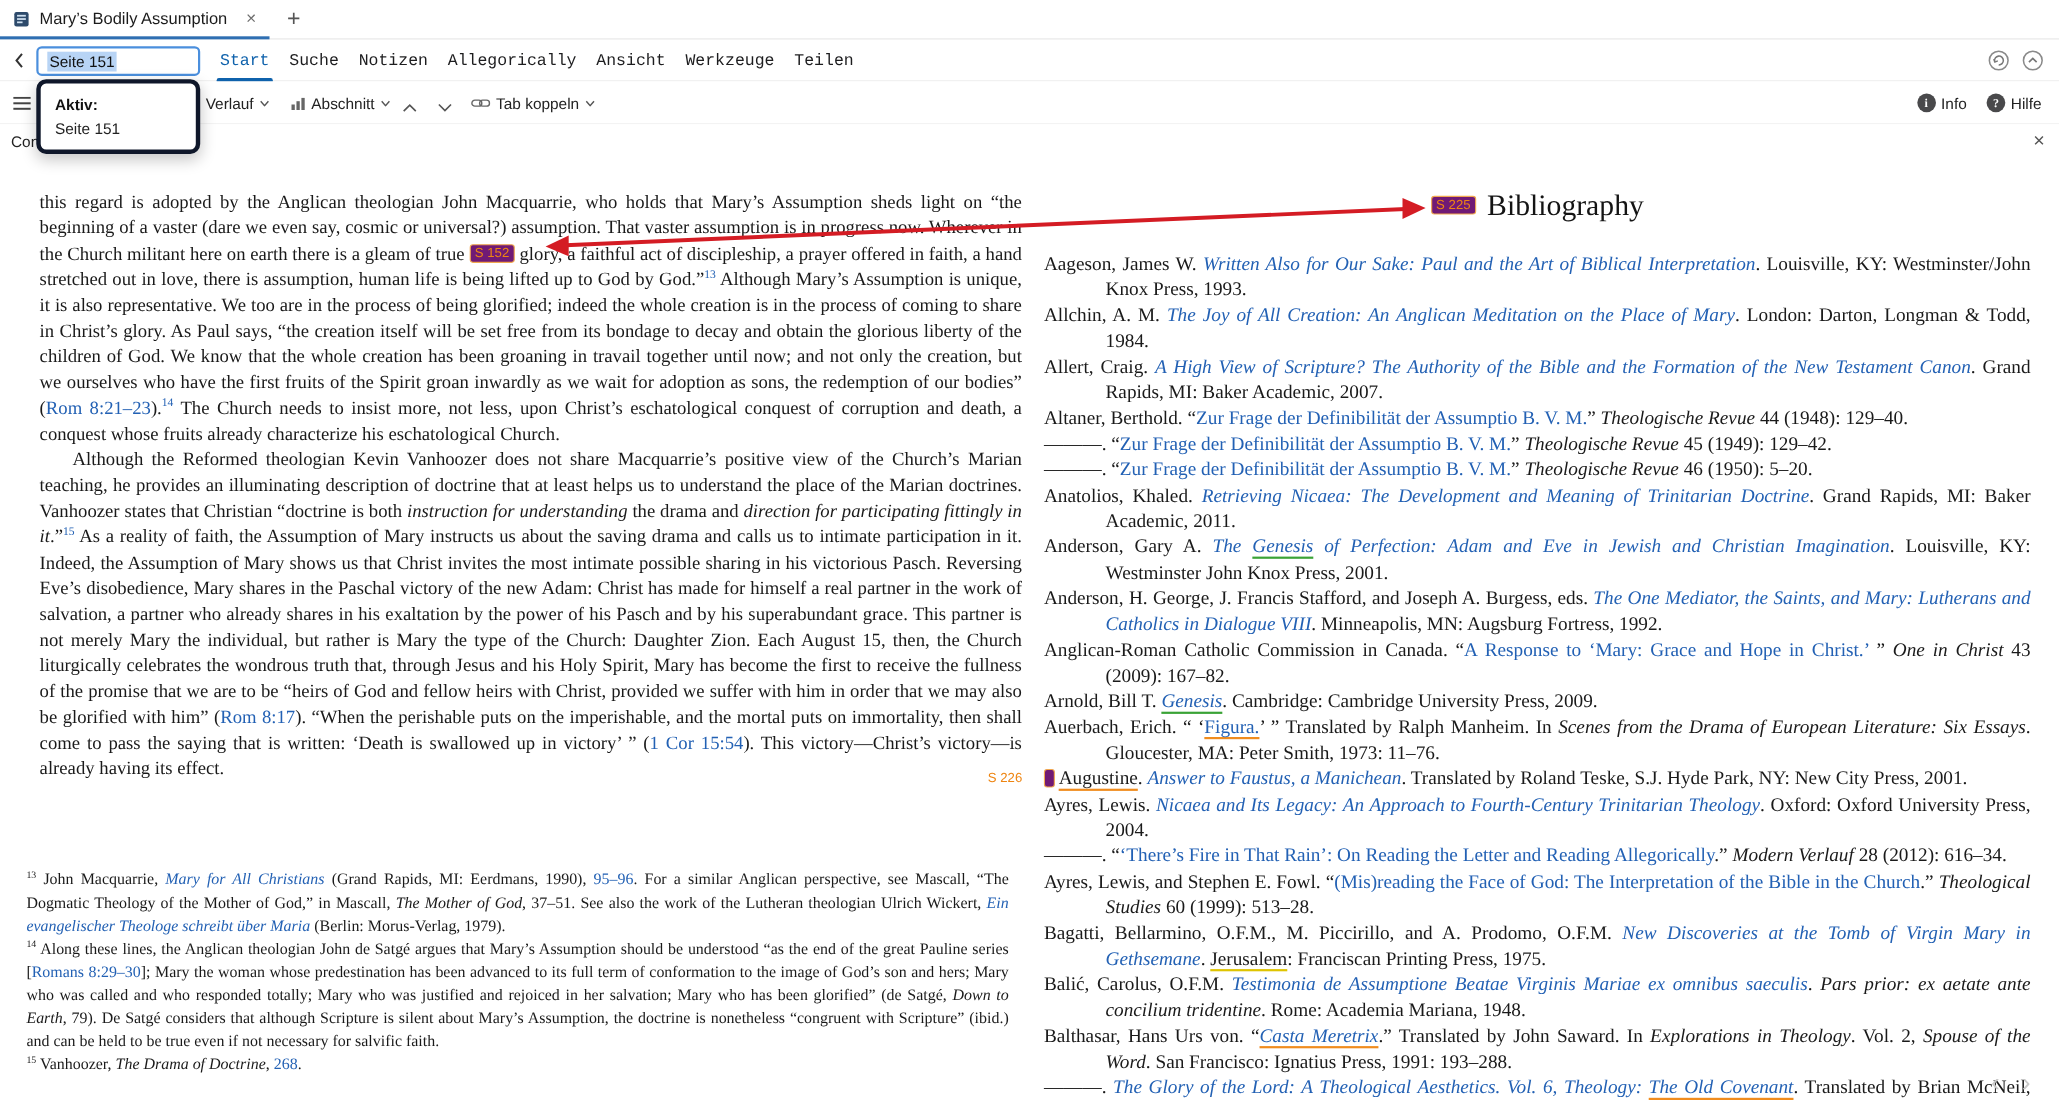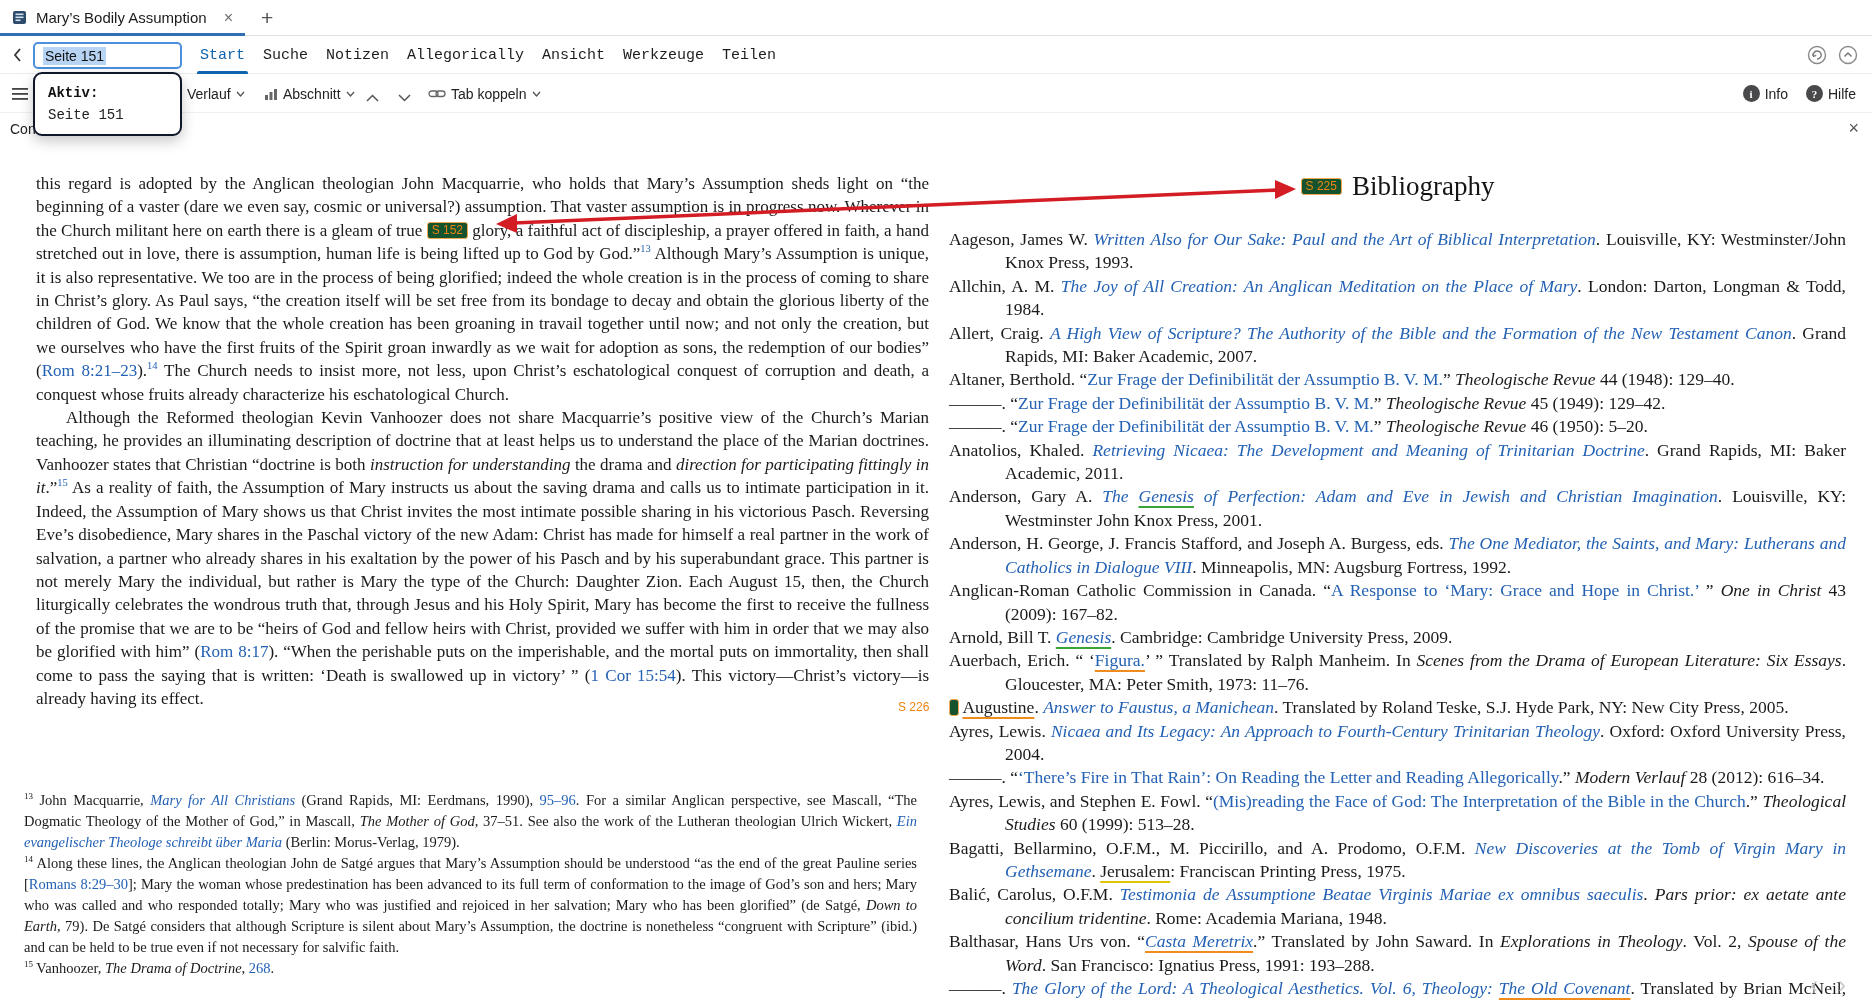--- a/index.html
+++ b/index.html
@@ -47,42 +47,42 @@
   .tool-right{position:absolute;right:16px;top:0;height:39px;display:flex;gap:18px;align-items:center;}
   .tool-right .tgroup{position:static;}
   .badge-icon{width:17px;height:17px;border-radius:50%;background:#49494b;color:#fff;font-size:11px;font-weight:bold;display:inline-flex;align-items:center;justify-content:center;font-family:"Liberation Serif",serif;}
 
   
   .sectionrow{position:absolute;top:113px;left:0;right:0;height:28px;background:#fff;}
   .section-title{position:absolute;left:10px;top:8px;font-size:14px;color:#222;}
   .panel-close{position:absolute;right:13px;top:5px;font-size:18px;color:#555;}
 
   
-  .locator-dropdown{position:absolute;left:33px;top:72px;width:149px;background:#fff;border:2px solid #0f172a;border-radius:9px;box-shadow:0 5px 14px rgba(0,0,0,0.22);z-index:50;padding:8px 0;font-size:14px;font-family:Liberation Mono, monospace;}
+  .locator-dropdown{position:absolute;left:33px;top:72px;width:149px;background:#fff;border:4px solid #0f172a;border-radius:9px;box-shadow:0 5px 14px rgba(0,0,0,0.22);z-index:50;padding:8px 0;font-size:14px;}
   .dd-header{padding:3px 13px 2px;font-weight:bold;color:#111;}
   .dd-item{padding:4px 13px 3px;color:#222;}
 
   
   .page{position:absolute;top:141px;left:0;right:0;bottom:0;background:#fff;overflow:hidden;font-family:"Liberation Serif",serif;color:var(--ink);}
   .col-left{position:absolute;left:36px;top:31px;width:893px;}
   .para{margin:0;font-size:17px;line-height:23.4px;text-align:justify;}
   .para.indent{text-indent:30px;}
   .footnotes{position:absolute;left:24px;top:649px;width:893px;}
   .fn{margin:0;font-size:14.5px;line-height:21px;text-align:justify;}
   .col-right{position:absolute;left:949px;top:30px;width:897px;}
   .bib-heading{margin:0 0 26px 0;font-size:27px;font-weight:normal;color:#141414;display:flex;align-items:center;justify-content:center;gap:10px;}
   .bib-entry{margin:0;font-size:17.5px;line-height:23.4px;padding-left:56px;text-indent:-56px;text-align:justify;}
 
   
   .i{font-style:italic;}
   .b{color:var(--link);}
   .bi{color:var(--link);font-style:italic;}
   .sup{color:var(--link);font-size:0.62em;vertical-align:super;line-height:0;}
   .supd{color:var(--ink);font-size:0.62em;vertical-align:super;line-height:0;}
-  .mk{display:inline-block;font-family:"Liberation Sans",sans-serif;font-style:normal;font-size:12px;line-height:15px;color:var(--orange);border:1px solid #f1a84f;border-radius:3px;padding:0 4px;vertical-align:2px;background:#14532d;white-space:nowrap;}
+  .mk{display:inline-block;font-family:"Liberation Sans",sans-serif;font-style:normal;font-size:12px;line-height:15px;color:var(--orange);border:1px solid #f1a84f;border-radius:3px;padding:0 4px;vertical-align:2px;background:#701a75;white-space:nowrap;}
   .ulg{text-decoration:underline;text-decoration-color:#3aa336;text-decoration-thickness:2px;text-underline-offset:4px;}
   .ulo{text-decoration:underline;text-decoration-color:#f08c1e;text-decoration-thickness:2px;text-underline-offset:4px;}
   .uly{text-decoration:underline;text-decoration-color:#dfc400;text-decoration-thickness:2px;text-underline-offset:4px;}
 
   
   .arrow-overlay{position:absolute;left:0;top:0;width:1872px;height:1001px;pointer-events:none;z-index:40;}
 
   
   .pager{position:absolute;right:26px;bottom:2px;display:flex;gap:20px;font-size:24px;color:#c8c8c8;font-family:"Liberation Sans",sans-serif;z-index:10;}
 </style>
@@ -241,21 +241,21 @@
         <p class="bib-entry"><span>Allert, Craig. </span><span class="bi">A High View of Scripture? The Authority of the Bible and the Formation of the New Testament Canon</span><span>. Grand Rapids, MI: Baker Academic, 2007.</span></p>
         <p class="bib-entry"><span>Altaner, Berthold. “</span><span class="b">Zur Frage der Definibilität der Assumptio B. V. M.</span><span>” </span><span class="i">Theologische Revue</span><span> 44 (1948): 129–40.</span></p>
         <p class="bib-entry"><span>———. “</span><span class="b">Zur Frage der Definibilität der Assumptio B. V. M.</span><span>” </span><span class="i">Theologische Revue</span><span> 45 (1949): 129–42.</span></p>
         <p class="bib-entry"><span>———. “</span><span class="b">Zur Frage der Definibilität der Assumptio B. V. M.</span><span>” </span><span class="i">Theologische Revue</span><span> 46 (1950): 5–20.</span></p>
         <p class="bib-entry"><span>Anatolios, Khaled. </span><span class="bi">Retrieving Nicaea: The Development and Meaning of Trinitarian Doctrine</span><span>. Grand Rapids, MI: Baker Academic, 2011.</span></p>
         <p class="bib-entry"><span>Anderson, Gary A. </span><span class="bi">The </span><span class="bi ulg">Genesis</span><span class="bi"> of Perfection: Adam and Eve in Jewish and Christian Imagination</span><span>. Louisville, KY: Westminster John Knox Press, 2001.</span></p>
         <p class="bib-entry"><span>Anderson, H. George, J. Francis Stafford, and Joseph A. Burgess, eds. </span><span class="bi">The One Mediator, the Saints, and Mary: Lutherans and Catholics in Dialogue VIII</span><span>. Minneapolis, MN: Augsburg Fortress, 1992.</span></p>
         <p class="bib-entry"><span>Anglican-Roman Catholic Commission in Canada. “</span><span class="b">A Response to ‘Mary: Grace and Hope in Christ.’</span><span> ” </span><span class="i">One in Christ</span><span> 43 (2009): 167–82.</span></p>
         <p class="bib-entry"><span>Arnold, Bill T. </span><span class="bi ulg">Genesis</span><span>. Cambridge: Cambridge University Press, 2009.</span></p>
         <p class="bib-entry"><span>Auerbach, Erich. “ ‘</span><span class="b ulo">Figura.</span><span>’ ” Translated by Ralph Manheim. In </span><span class="i">Scenes from the Drama of European Literature: Six Essays</span><span>. Gloucester, MA: Peter Smith, 1973: 11–76.</span></p>
-        <p class="bib-entry"><span class="mk">S 226</span><span> </span><span class="ulo">Augustine</span><span>. </span><span class="bi">Answer to Faustus, a Manichean</span><span>. Translated by Roland Teske, S.J. Hyde Park, NY: New City Press, 2005.</span></p>
+        <p class="bib-entry"><span class="mk">S 226</span><span> </span><span class="ulo">Augustine</span><span>. </span><span class="bi">Answer to Faustus, a Manichean</span><span>. Translated by Roland Teske, S.J. Hyde Park, NY: New City Press, 2001.</span></p>
         <p class="bib-entry"><span>Ayres, Lewis. </span><span class="bi">Nicaea and Its Legacy: An Approach to Fourth-Century Trinitarian Theology</span><span>. Oxford: Oxford University Press, 2004.</span></p>
         <p class="bib-entry"><span>———. “</span><span class="b">‘There’s Fire in That Rain’: On Reading the Letter and Reading Allegorically</span><span>.” </span><span class="i">Modern Verlauf</span><span> 28 (2012): 616–34.</span></p>
         <p class="bib-entry"><span>Ayres, Lewis, and Stephen E. Fowl. “</span><span class="b">(Mis)reading the Face of God: The Interpretation of the Bible in the Church</span><span>.” </span><span class="i">Theological Studies</span><span> 60 (1999): 513–28.</span></p>
         <p class="bib-entry"><span>Bagatti, Bellarmino, O.F.M., M. Piccirillo, and A. Prodomo, O.F.M. </span><span class="bi">New Discoveries at the Tomb of Virgin Mary in Gethsemane</span><span>. </span><span class="uly">Jerusalem</span><span>: Franciscan Printing Press, 1975.</span></p>
         <p class="bib-entry"><span>Balić, Carolus, O.F.M. </span><span class="bi">Testimonia de Assumptione Beatae Virginis Mariae ex omnibus saeculis</span><span>. </span><span class="i">Pars prior: ex aetate ante concilium tridentine</span><span>. Rome: Academia Mariana, 1948.</span></p>
         <p class="bib-entry"><span>Balthasar, Hans Urs von. “</span><span class="bi ulo">Casta Meretrix</span><span>.” Translated by John Saward. In </span><span class="i">Explorations in Theology</span><span>. Vol. 2, </span><span class="i">Spouse of the Word</span><span>. San Francisco: Ignatius Press, 1991: 193–288.</span></p>
         <p class="bib-entry"><span>———. </span><span class="bi">The Glory of the Lord: A Theological Aesthetics. Vol. 6, Theology: </span><span class="bi ulo">The Old Covenant</span><span>. Translated by Brian McNeil, C.R.V.,</span></p>
       </div>
   </div>
 

